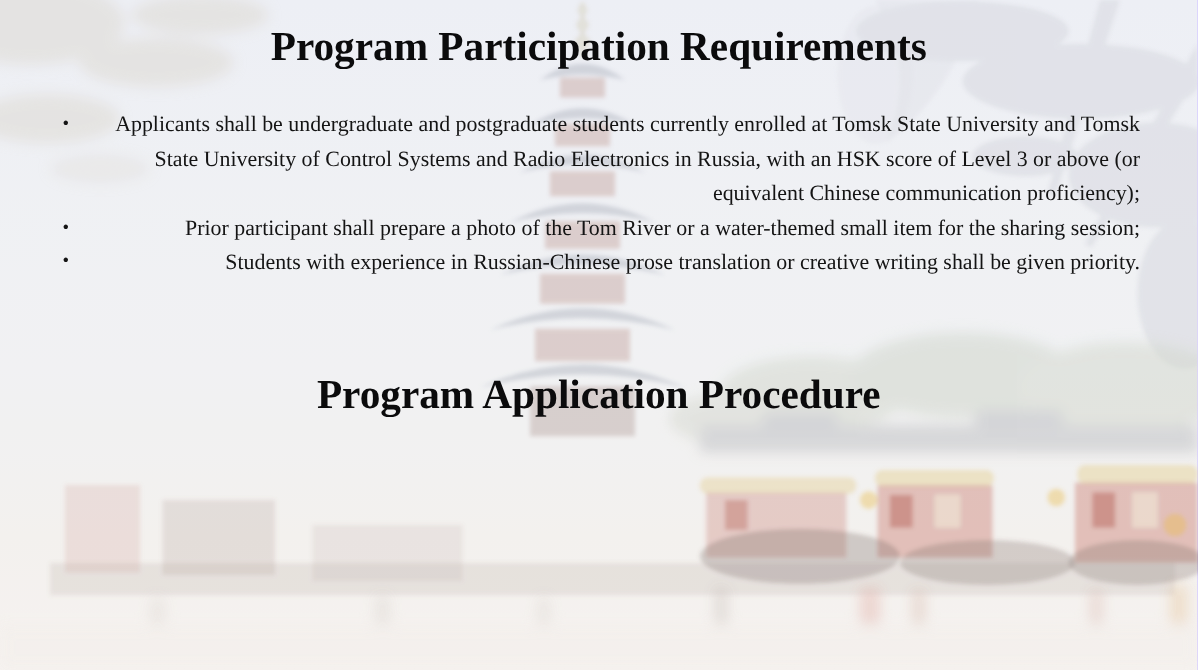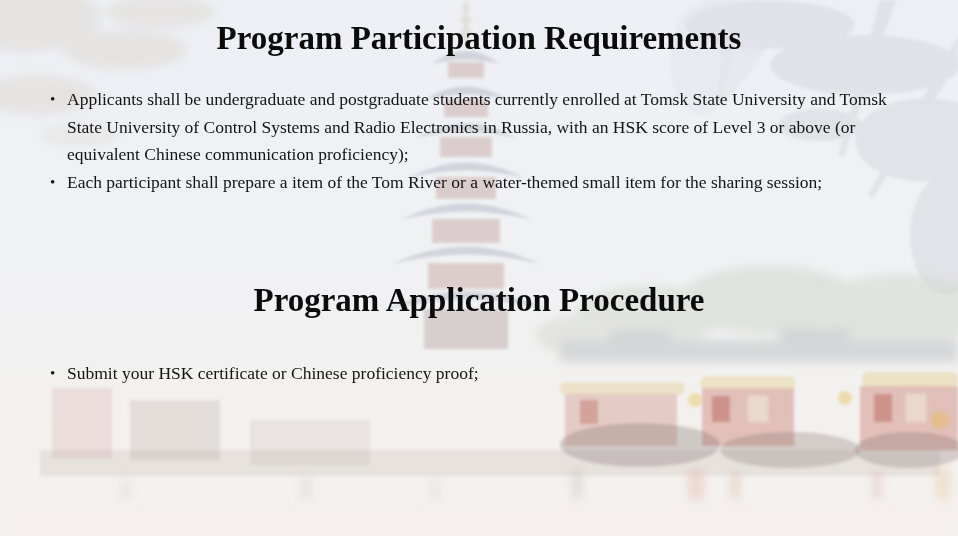--- a/index.html
+++ b/index.html
@@ -12,29 +12,29 @@
     background: #c4b5fd; overflow: hidden;
   }
   .bg-photo { position: absolute; left: 0; top: 0; width: 958px; height: 536px; }
   .content { position: absolute; left: 0; top: 0; width: 958px; height: 536px; }
   .section-title {
     position: absolute; left: 0; width: 958px; margin: 0;
     text-align: center; font-size: 33px; line-height: 40px;
     font-weight: bold; color: #0b0b0c; letter-spacing: 0px;
   }
   #title-1 { top: 18px; }
-  #title-2 { top: 280px; }
+  #title-2 { top: 296px; }
   .bullet-list {
     position: absolute; left: 48px; width: 864px;
     margin: 0; padding: 0; list-style: none;
     font-size: 17.5px; line-height: 27.6px; color: #141414;
   }
   #list-1 { top: 86px; }
   #list-2 { top: 360px; }
-  .bullet-item { position: relative; padding-left: 19px; }
+  .bullet-item { position: relative; padding-left: 19px; text-align: right; }
   .bullet-item::before {
     content: "\2022";
     position: absolute; left: 2px; top: 0px;
     font-size: 15px; color: #141414;
   }
 </style>
 </head>
 <body>
 
 <div class="slide">
@@ -150,28 +150,28 @@
 
   <div class="content">
 
     <section>
       <h1 id="title-1" class="section-title">Program Participation Requirements</h1>
       <ul id="list-1" class="bullet-list">
         <li class="bullet-item">
           <span>Applicants shall be undergraduate and postgraduate students currently enrolled at Tomsk State University and Tomsk State University of Control Systems and Radio Electronics in Russia, with an HSK score of Level 3 or above (or equivalent Chinese communication proficiency);</span>
         </li>
         <li class="bullet-item">
-          <span>Each participant shall prepare a item of the Tom River or a water-themed small item for the sharing session;</span>
+          <span>Prior participant shall prepare a photo of the Tom River or a water-themed small item for the sharing session;</span>
+        </li>
+        <li class="bullet-item">
+          <span>Students with experience in Russian-Chinese prose translation or creative writing shall be given priority.</span>
         </li>
       </ul>
     </section>
 
     <section>
       <h1 id="title-2" class="section-title">Program Application Procedure</h1>
       <ul id="list-2" class="bullet-list">
-        <li class="bullet-item">
-          <span>Submit your HSK certificate or Chinese proficiency proof;</span>
-        </li>
       </ul>
     </section>
 
   </div>
 </div>
 
 </body></html>

